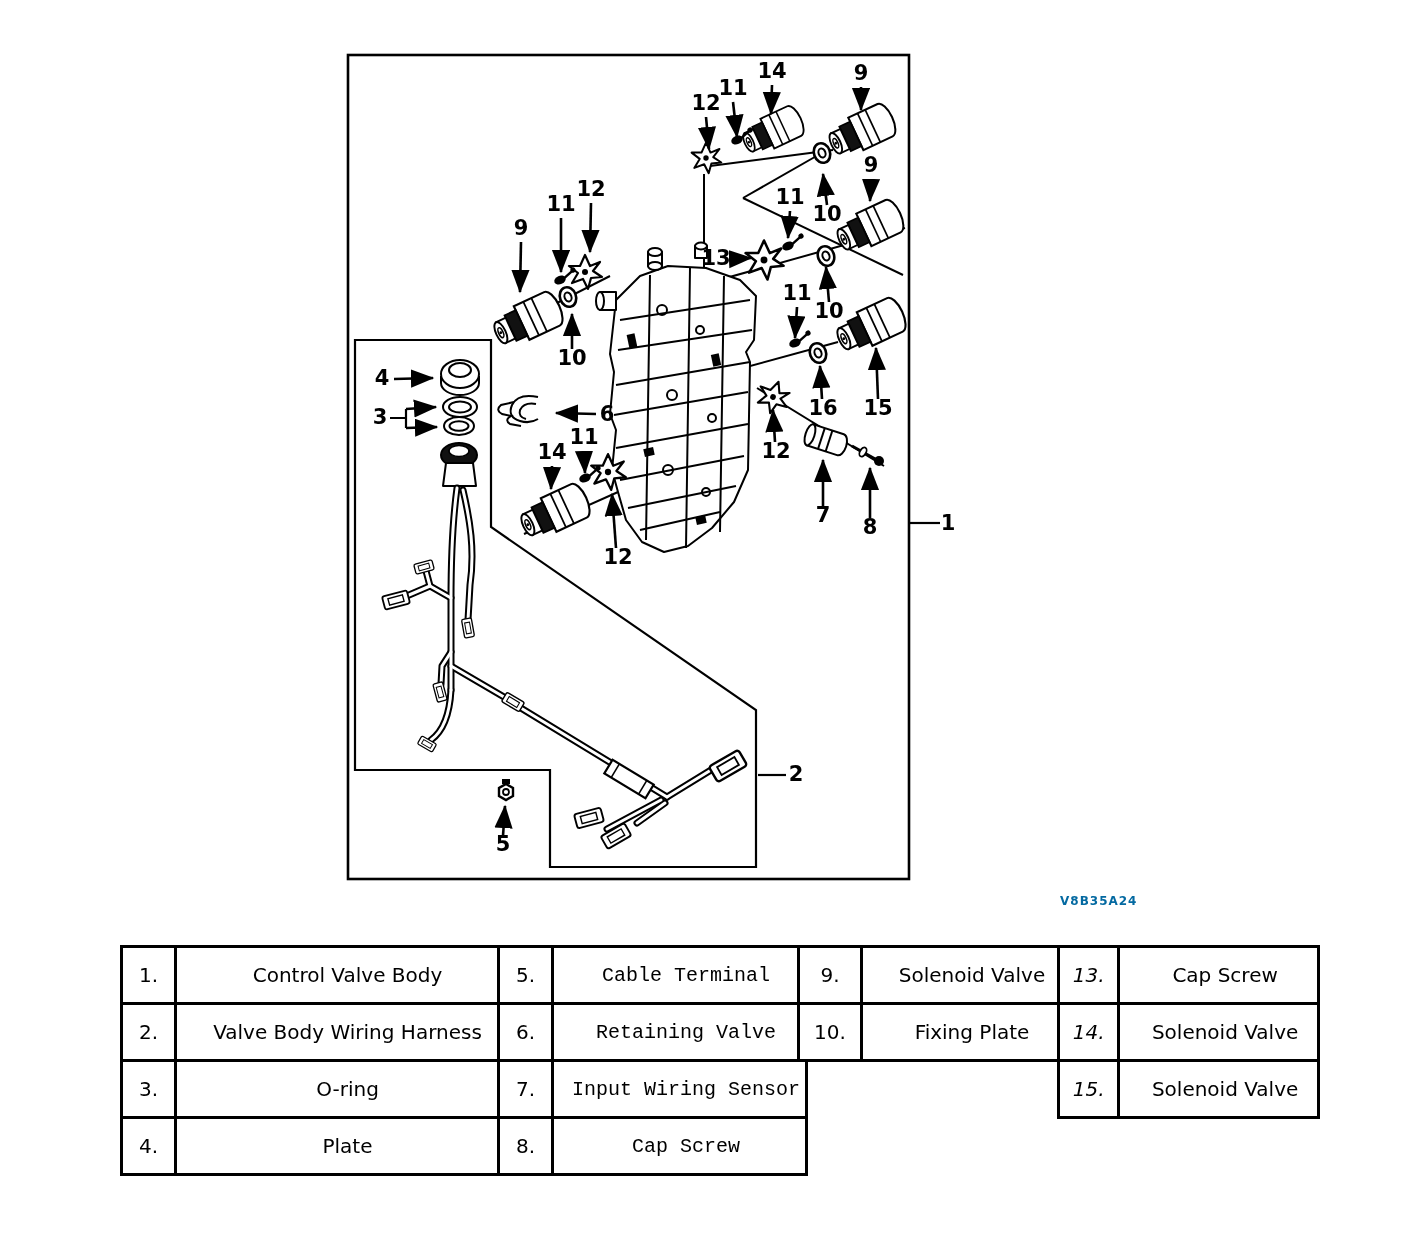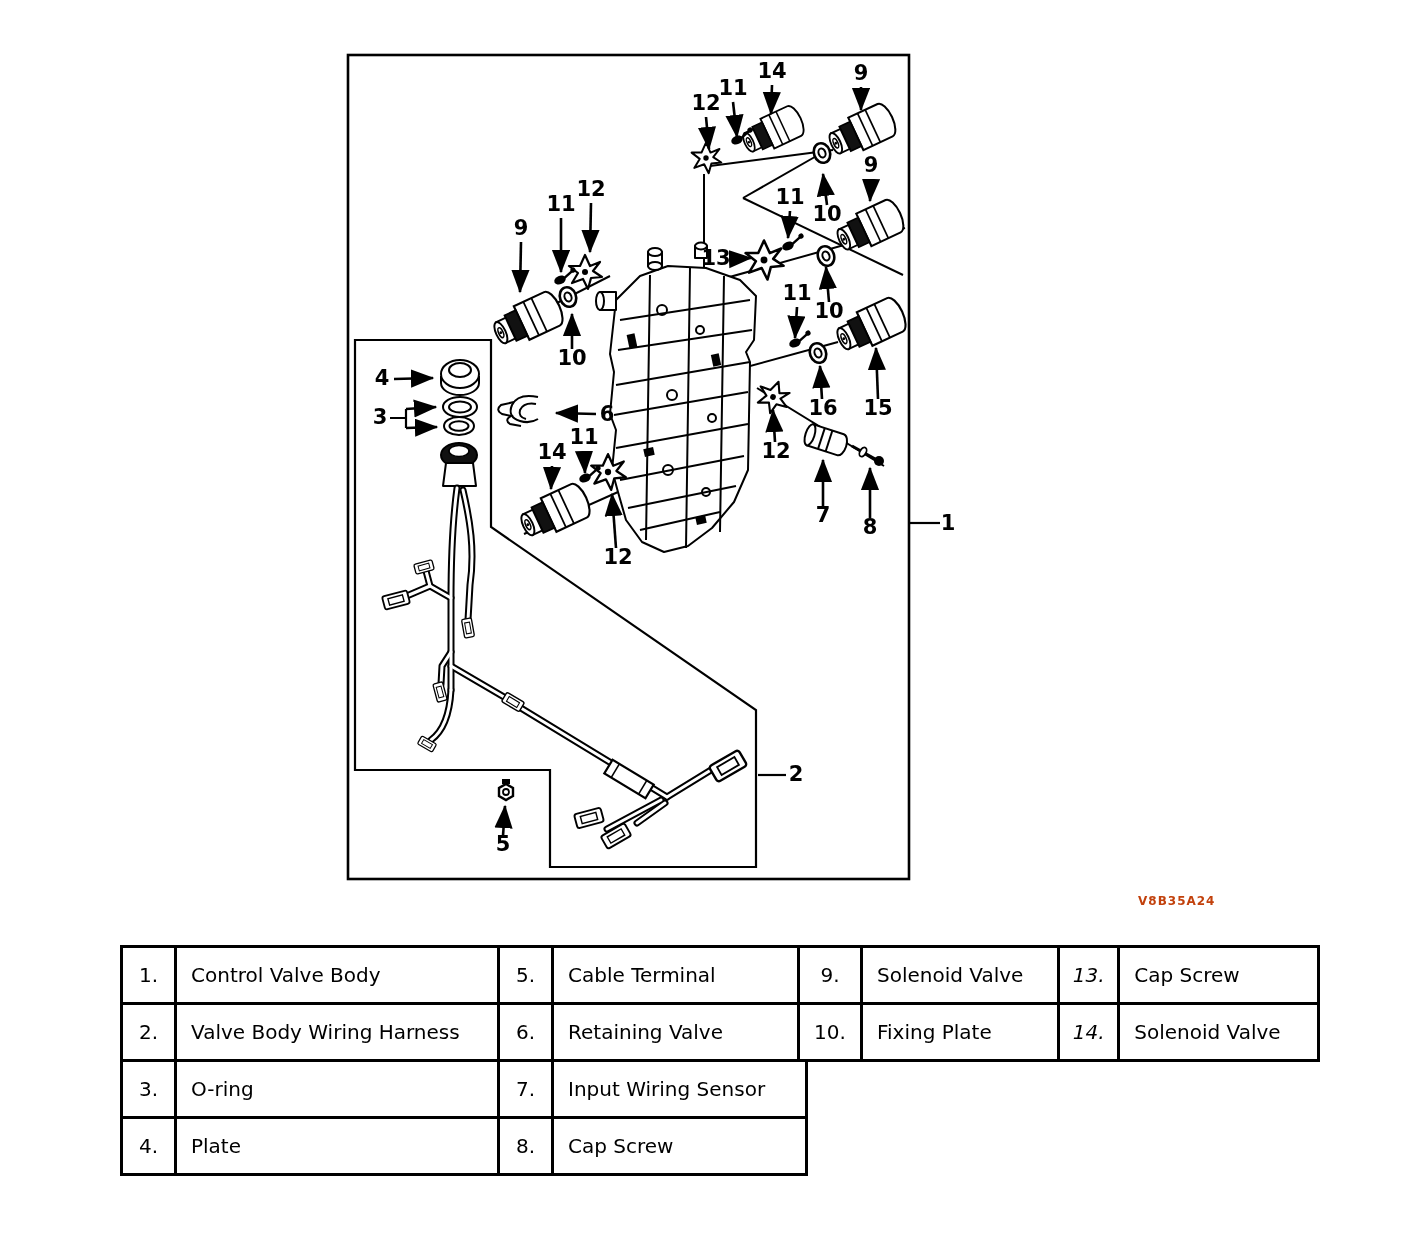--- a/index.html
+++ b/index.html
@@ -9,31 +9,31 @@
   
   .ln{stroke:#000;stroke-width:2;fill:none;}
   .pt{stroke:#000;stroke-width:2;fill:#fff;stroke-linejoin:round;}
   .blk{fill:#000;stroke:none;}
   .ar{stroke:#000;stroke-width:2.6;fill:none;marker-end:url(#ah);}
   .ld{stroke:#000;stroke-width:2.2;fill:none;}
   .co text{font:bold 21px "DejaVu Sans",sans-serif;text-anchor:middle;fill:#000;}
   .tube{stroke:#000;stroke-width:7;fill:none;stroke-linecap:round;stroke-linejoin:round;}
   .tubein{stroke:#fff;stroke-width:3;fill:none;stroke-linecap:round;stroke-linejoin:round;}
   
-  .figcode{position:absolute;left:1138px;top:894px;font:bold 12px "DejaVu Sans",sans-serif;
-           letter-spacing:1px;color:#c2410c;transform:scaleY(1.05);}
+  .figcode{position:absolute;left:1060px;top:894px;font:bold 12px "DejaVu Sans",sans-serif;
+           letter-spacing:1px;color:#0369a1;transform:scaleY(1.05);}
   
   .parts{position:absolute;left:120px;top:945px;width:1200px;height:240px;}
   .parts table{border-collapse:collapse;position:absolute;top:0;table-layout:fixed;}
   .parts td{border:3px solid #000;height:52px;font:20px "DejaVu Sans",sans-serif;
             background:#fff;vertical-align:middle;white-space:nowrap;}
   .parts td.num{text-align:center;}
-  .parts td.nm{padding-left:14px;text-align:left;}
+  .parts td.nm{padding-left:14px;text-align:center;}
   .g1{left:0;}   .g1 .num{width:49px;}  .g1 .nm{width:313px;}
-  .g2{left:377px;}.g2 .num{width:49px;} .g2 .nm{width:236px;}
+  .g2{left:377px;}.g2 .num{width:49px;} .g2 .nm{width:236px;font-family:Liberation Mono, monospace;}
   .g3{left:677px;}.g3 .num{width:58px;} .g3 .nm{width:190px;}
   .g4{left:937px;}.g4 .num{width:58px;font-style:italic;} .g4 .nm{width:186px;}
 </style>
 </head>
 <body>
 
 <div class="page">
 
 <svg width="1408" height="940" viewBox="0 0 1408 940">
   <defs>
@@ -400,17 +400,21 @@
   <table class="g4">
     <tbody>
           <tr>
       <td class="num">13.</td>
       <td class="nm">Cap Screw</td>
     </tr>
     <tr>
       <td class="num">14.</td>
       <td class="nm">Solenoid Valve</td>
     </tr>
+    <tr>
+      <td class="num">15.</td>
+      <td class="nm">Solenoid Valve</td>
+    </tr>
   </tbody>
       </table>
 </div>
 
 </div>
 
 </body></html>

